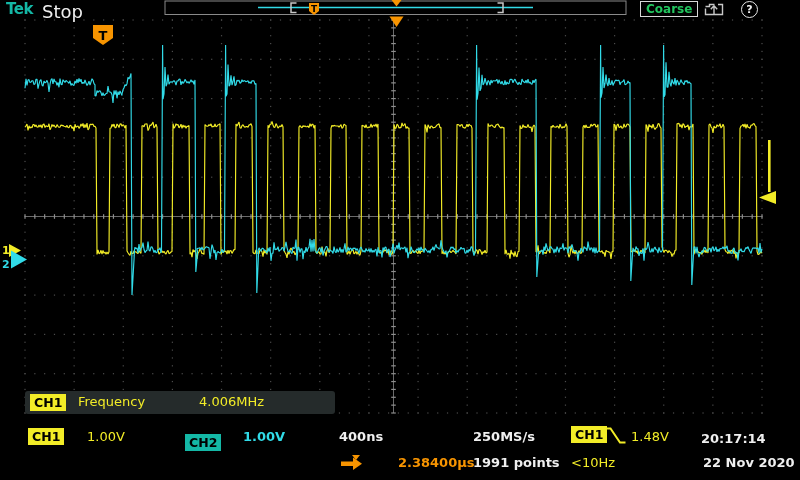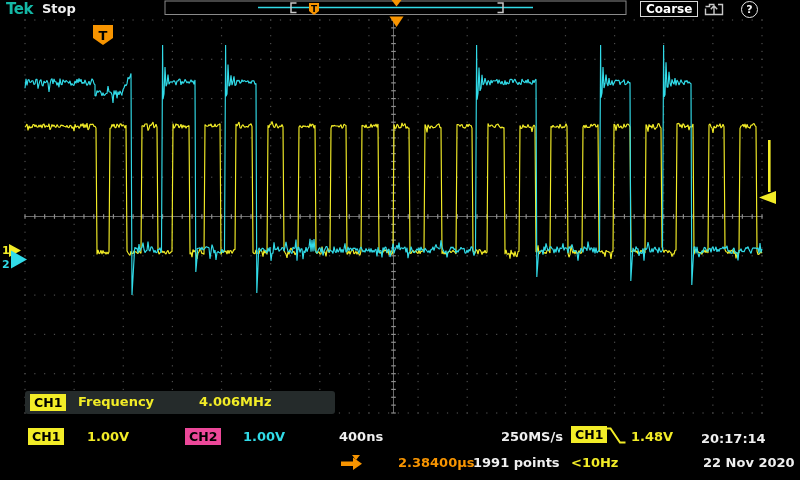--- a/index.html
+++ b/index.html
@@ -1,30 +1,30 @@
 <!DOCTYPE html>
 <html><head>
 <meta charset="utf-8">
 <style>
   html,body{margin:0;padding:0;background:#000;}
   #screen{position:relative;width:800px;height:480px;background:#000;overflow:hidden;
           font-family:"DejaVu Sans",sans-serif;-webkit-font-smoothing:antialiased;}
   #gfx{position:absolute;left:0;top:0;}
   .abs{position:absolute;white-space:nowrap;}
   .logo{left:6px;top:0px;font-size:15px;font-weight:800;color:#14b8a6;letter-spacing:-0.5px;}
-  .stop{left:42px;top:1px;font-size:13px;font-weight:700;color:#efefef;}
+  .stop{left:42px;top:1px;font-size:18px;font-weight:400;color:#efefef;}
   .coarse{left:640px;top:1px;height:14px;line-height:14px;padding:0 5px;border:1.5px solid #d8d8d8;
-          color:#ffffff;font-size:12px;font-weight:700;background:#000;}
+          color:#22c55e;font-size:12px;font-weight:700;background:#000;}
   .helpbtn{left:741px;top:1px;width:15px;height:15px;border:1.5px solid #e8e8e8;border-radius:50%;
            color:#efefef;font-size:11px;font-weight:700;text-align:center;line-height:15px;}
   .measbar{left:25px;top:391px;width:310px;height:23px;background:#252b2b;border-radius:3px;}
   .badge{display:inline-block;padding:1px 4px;font-size:12.5px;font-weight:700;color:#000;line-height:15px;}
   .badge.y{background:#f2ec27;}
-  .badge.c{background:#ec4899;}
-  .ytx{color:#f2ec27;font-size:13px;font-weight:700;}
+  .badge.c{background:#14b8a6;margin-top:6px;}
+  .ytx{color:#f2ec27;font-size:13px;font-weight:400;}
   .ctx{color:#31dbe8;font-size:13px;font-weight:700;}
   .wtx{color:#efefef;font-size:13px;font-weight:700;text-align:center;}
   .otx{color:#f79400;font-size:13px;font-weight:700;margin-left:32px;}
 </style>
 </head>
 <body>
 
 <div id="screen">
 
   <svg id="gfx" width="800" height="480" viewBox="0 0 800 480">
@@ -1846,21 +1846,21 @@
     <span class="abs badge y" style="left:5px;top:3px">CH1</span>
     <span class="abs ytx" style="left:53px;top:3px">Frequency</span>
     <span class="abs ytx" style="left:174px;top:3px">4.006MHz</span>
   </div>
 
   <span class="abs badge y" style="left:28px;top:428px">CH1</span>
   <span class="abs ytx" style="left:87px;top:429px">1.00V</span>
   <span class="abs badge c" style="left:185px;top:428px">CH2</span>
   <span class="abs ctx" style="left:243px;top:429px">1.00V</span>
   <span class="abs wtx" style="left:339px;top:429px">400ns</span>
-  <span class="abs wtx" style="left:501px;top:429px">250MS/s</span>
+  <span class="abs wtx" style="left:473px;top:429px">250MS/s</span>
   <span class="abs badge y" style="left:571px;top:426px">CH1</span>
   <svg class="abs" style="left:603px;top:426px" width="24" height="19" viewBox="0 0 24 19">
     <path d="M2 2.5 h5.5 l9.5 14 h5.5" fill="none" stroke="#f2ec27" stroke-width="2"></path>
   </svg>
   <span class="abs ytx" style="left:631px;top:429px">1.48V</span>
   <span class="abs wtx" style="left:701px;top:431px">20:17:14</span>
 
   <svg class="abs" style="left:339px;top:451px" width="25" height="19" viewBox="0 0 25 19">
     <polygon points="13,4 21,4 17,9" fill="#f79400"></polygon>
     <rect x="2" y="10.5" width="12" height="4.5" fill="#f79400"></rect>

